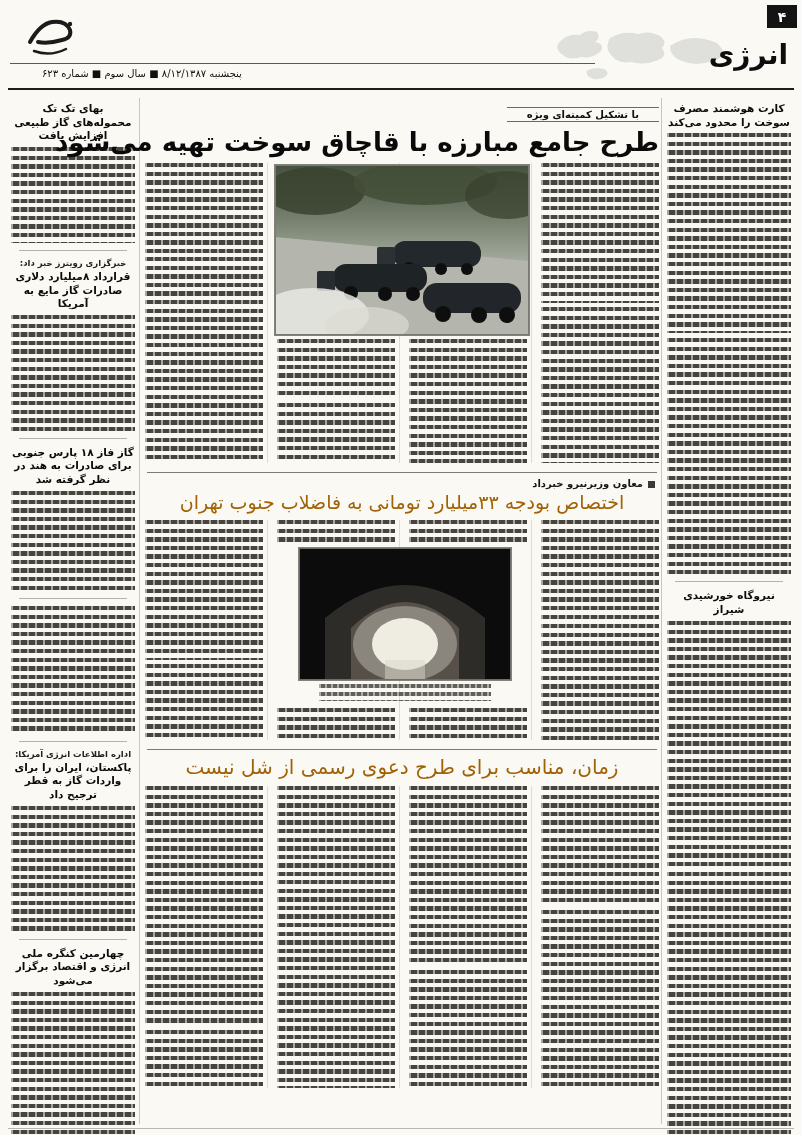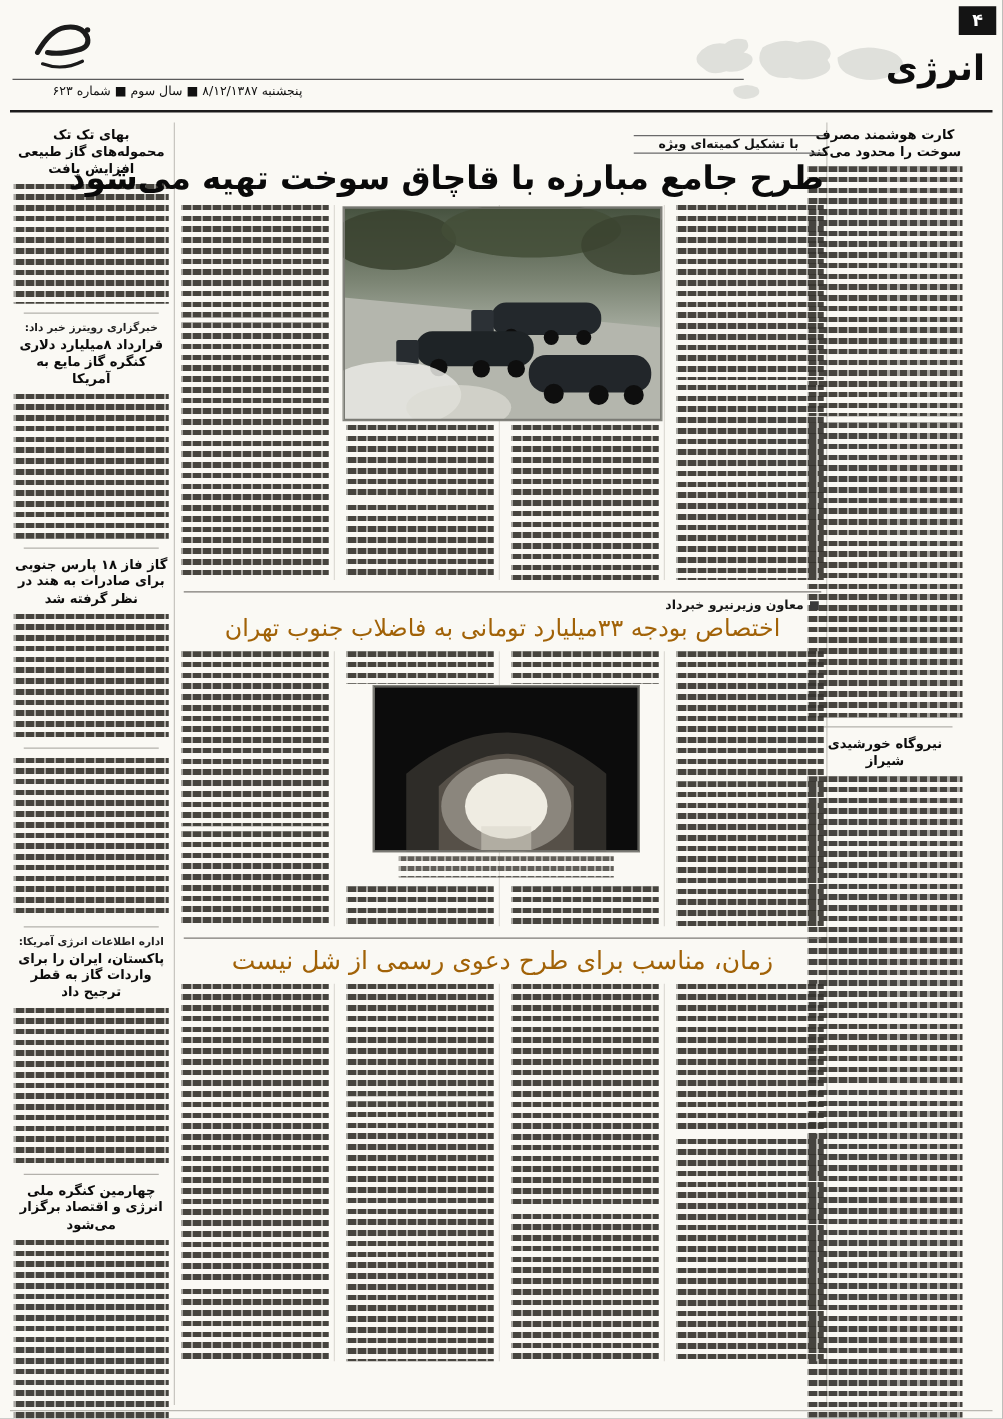--- a/index.html
+++ b/index.html
@@ -24,21 +24,21 @@
   .dateline{ position:absolute; top:68px; left:42px; font-size:10px; color:#101010; direction:rtl; }
   .header-rule{ position:absolute; top:88px; left:8px; width:786px; height:2px; background:#1c1c1c; }
 
   
   .vrule{ position:absolute; top:98px; height:1026px; width:1px; background:#c8c6c0; }
   #vr1{ left:139px; } #vr2{ left:661px; }
 
   
   .rail{ position:absolute; top:100px; width:124px; }
   .rail.leftrail{ left:11px; }
-  .rail.rightrail{ left:646px; }
+  .rail.rightrail{ left:667px; }
   .rail-head{ font-size:10.5px; font-weight:bold; color:#0b0b0b; text-align:center; line-height:1.3; margin:2px 1px 4px; }
   .rail-kicker{ font-size:8.5px; font-weight:bold; color:#222; text-align:center; margin:0 0 1px; }
   .rail-sep{ border-top:1px solid #b3b1ab; margin:7px 8px; }
 
   
   .tx{
     background-image:
       repeating-linear-gradient(90deg, rgba(250,249,244,.55) 0 1.6px, rgba(0,0,0,0) 1.6px 8px),
       repeating-linear-gradient(180deg, #37352f 0 4.4px, rgba(0,0,0,0) 4.4px 8.6px);
     opacity:.92;
@@ -118,21 +118,21 @@
     <div class="tx" style="height:262px; margin-top:5px"></div>
   </div>
 
   <div class="rail leftrail">
 
     <div class="rail-head">بهای تک تک محموله‌های گاز طبیعی افزایش یافت</div>
     <div class="tx" style="height:96px"></div>
     <div class="rail-sep"></div>
 
     <div class="rail-kicker">خبرگزاری رویترز خبر داد:</div>
-    <div class="rail-head">قرارداد ۸میلیارد دلاری کنگره گاز مایع به آمریکا</div>
+    <div class="rail-head">قرارداد ۸میلیارد دلاری صادرات گاز مایع به آمریکا</div>
     <div class="tx" style="height:116px"></div>
     <div class="rail-sep"></div>
 
     <div class="rail-head">گاز فاز ۱۸ پارس جنوبی برای صادرات به هند در نظر گرفته شد</div>
     <div class="tx" style="height:100px"></div>
     <div class="rail-sep"></div>
 
     <div class="tx" style="height:128px"></div>
     <div class="rail-sep"></div>
 

